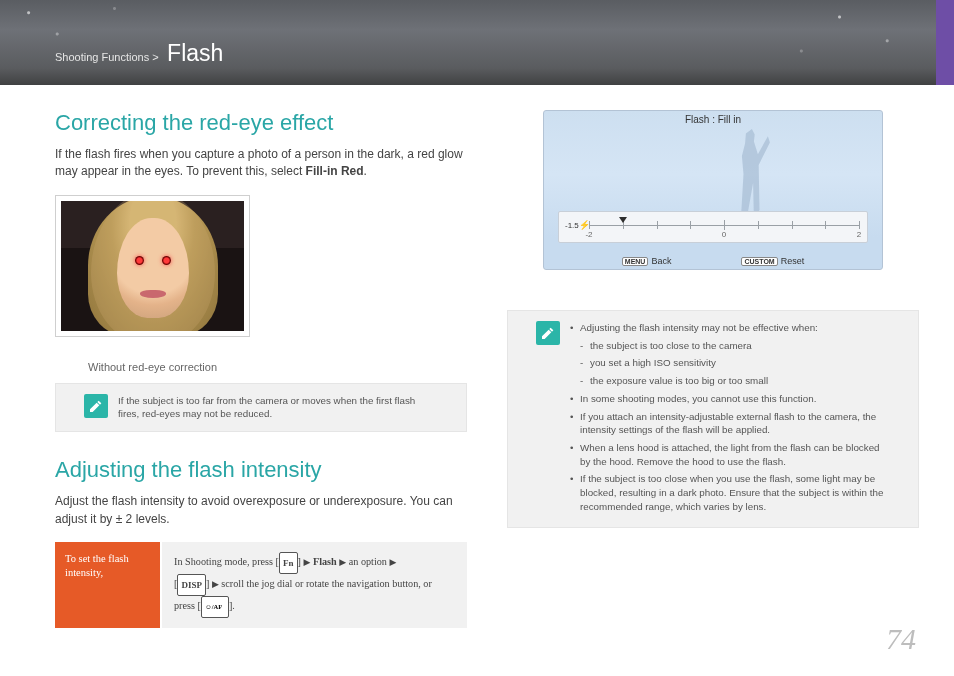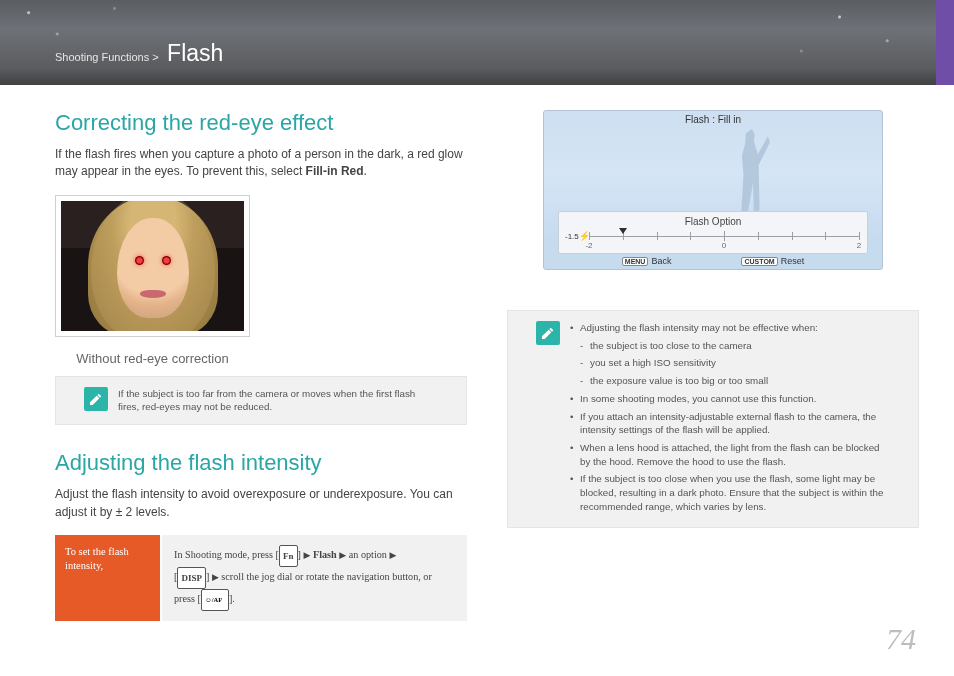--- a/index.html
+++ b/index.html
@@ -71,21 +71,21 @@
   }
   .face { z-index: 1; }
   .eye {
     position: absolute; width: 9px; height: 9px; border-radius: 50%;
     top: 38px;
   }
   .eye.l { left: 18px; } .eye.r { right: 18px; }
   .eye.red { background: radial-gradient(circle,#ff3a3a 0 40%,#7a0000 60%,#2b120a 100%); box-shadow: 0 0 4px #ff4b4b; }
   .eye.norm { background: radial-gradient(circle,#5a7a8a 0 35%,#213036 55%,#120b0a 100%); }
   .lips { position:absolute; left:50%; transform:translateX(-50%); bottom:20px; width:26px; height:8px; background:#c9686e; border-radius:40% 40% 50% 50%; }
-  .caption { font-size: 13px; color: #666; text-align: center; margin-top: 14px; }
+  .caption { font-size: 11px; color: #666; text-align: center; margin-top: 24px; }
 
   .note {
     display: flex; gap: 10px; background: #f1f1f1; border: 1px solid #e5e5e5;
     padding: 10px 28px; font-size: 9.8px; color: #555; line-height: 1.4;
     margin: 10px 0 25px 0; align-items: flex-start;
   }
   .note .icon-box {
     width: 24px; height: 24px; background: #2bb5a8; border-radius: 2px;
     display: flex; align-items: center; justify-content: center; flex-shrink: 0;
   }
@@ -213,21 +213,20 @@
             </svg></span><span>].</span>
       </div>
     </div>
   </div>
 
   <div class="col">
     <div class="cam-panel">
       <div class="cam-title">Flash : Fill in</div>
       <div class="silhouette"></div>
       <div class="opt-box">
-        <div class="opt-title">Flash Option</div>
         <div class="scale">
           <span class="flash-ico">⚡</span>
           <span class="val">-1.5</span>
           <div class="line"></div>
           <div class="tick" style="left:0%"></div>
           <div class="tick" style="left:12.5%"></div>
           <div class="tick" style="left:25%"></div>
           <div class="tick" style="left:37.5%"></div>
           <div class="tick" style="left:50%; height:10px; top:1px;"></div>
           <div class="tick" style="left:62.5%"></div>

